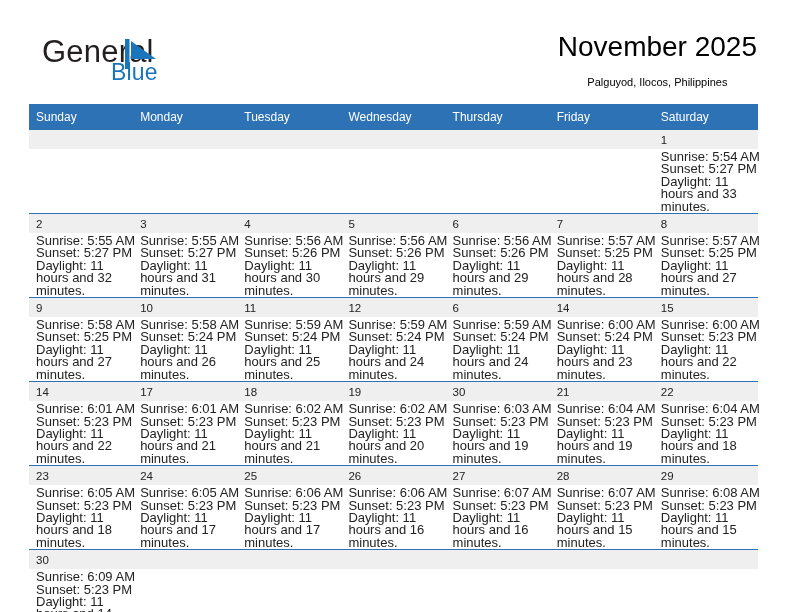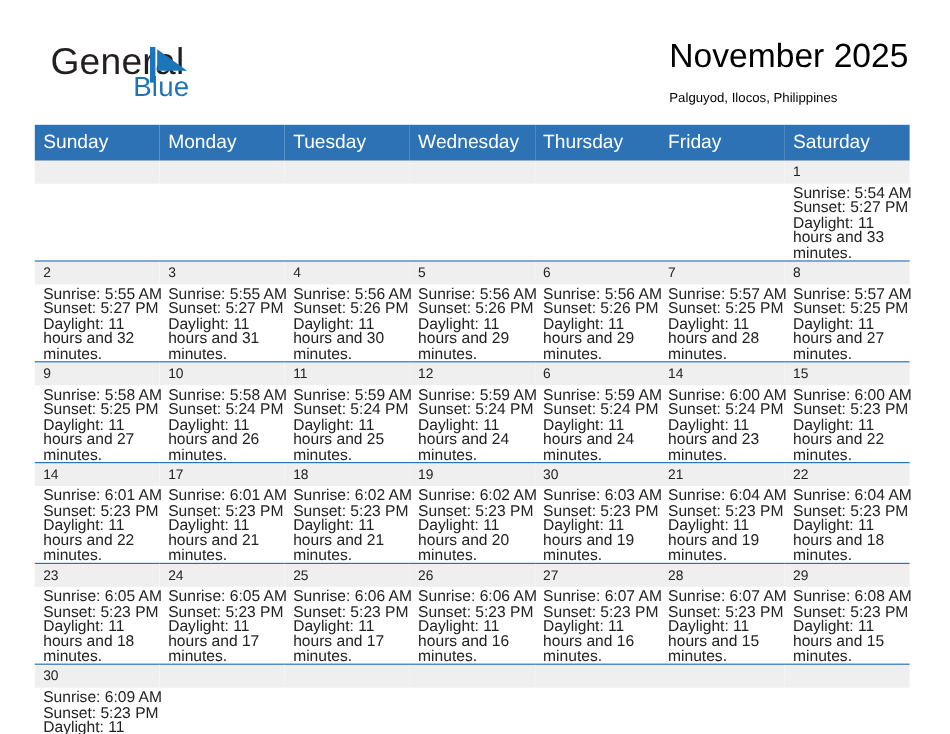--- a/index.html
+++ b/index.html
@@ -60,21 +60,21 @@
     letter-spacing: 0.2px;
     color: #1b75bb;
     font-family: "Liberation Sans", sans-serif;
     margin-left: 20px;
   }
 
   .title-block {
     position: absolute;
     right: 35px;
     top: 30px;
-    text-align: left;
+    text-align: center;
   }
   .cal-title {
     font-size: 28px;
     font-weight: normal;
     color: #000000;
     line-height: 34px;
     white-space: nowrap;
   }
   .cal-subtitle {
     margin-top: 9px;
@@ -94,21 +94,21 @@
   table.cal {
     border-collapse: collapse;
     table-layout: fixed;
     width: 729px;
   }
   table.cal col { width: 104.14px; }
 
   thead th {
     background: #2c72b4;
     color: #ffffff;
-    font-size: 16px;
+    font-size: 12px;
     font-weight: normal;
     text-align: left;
     padding: 6px 0 6px 7px;
     height: 11px;
     border: none;
   }
 
   tbody tr {
     border-bottom: 1.6px solid #2c72b4;
   }

